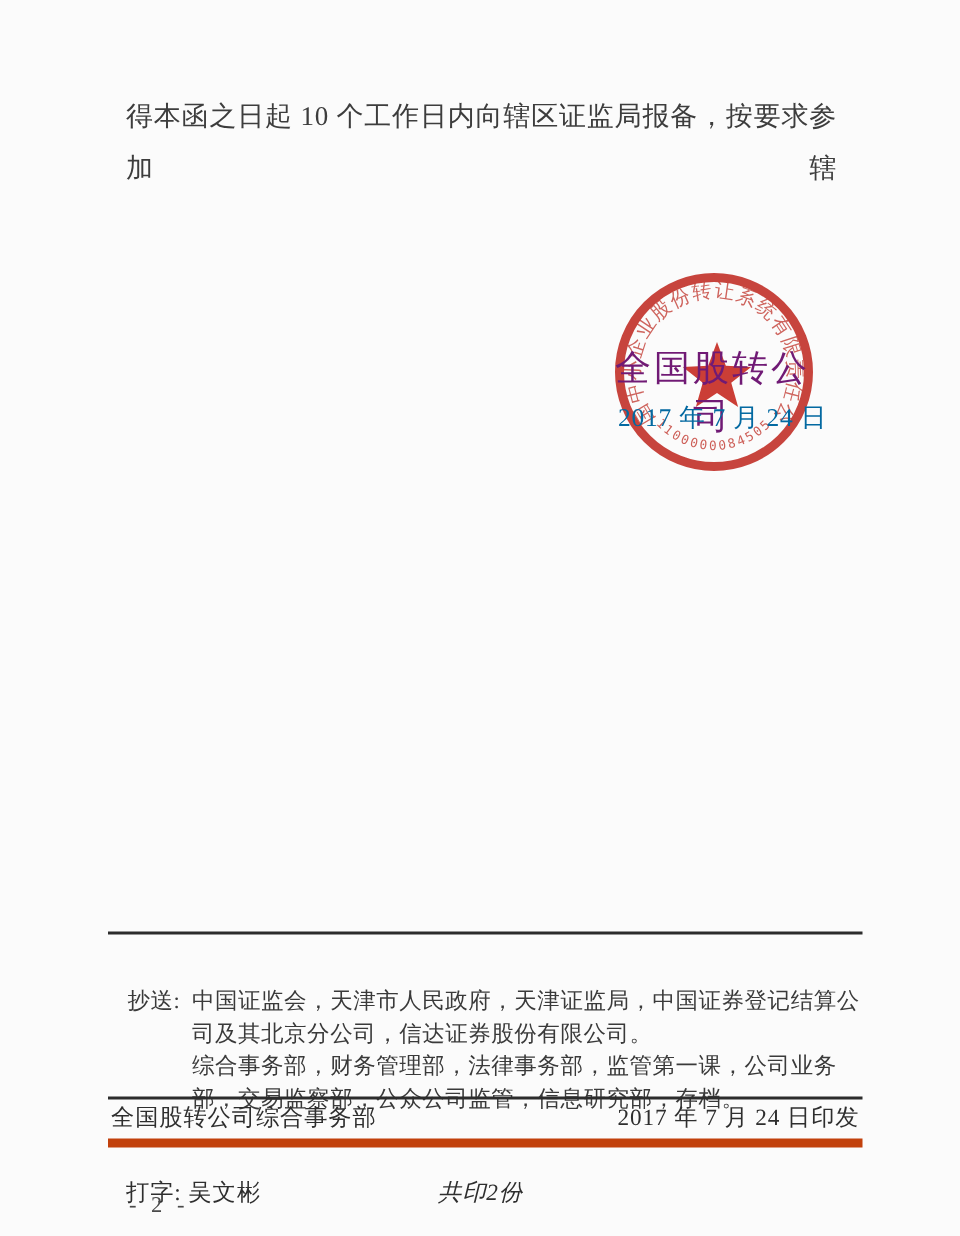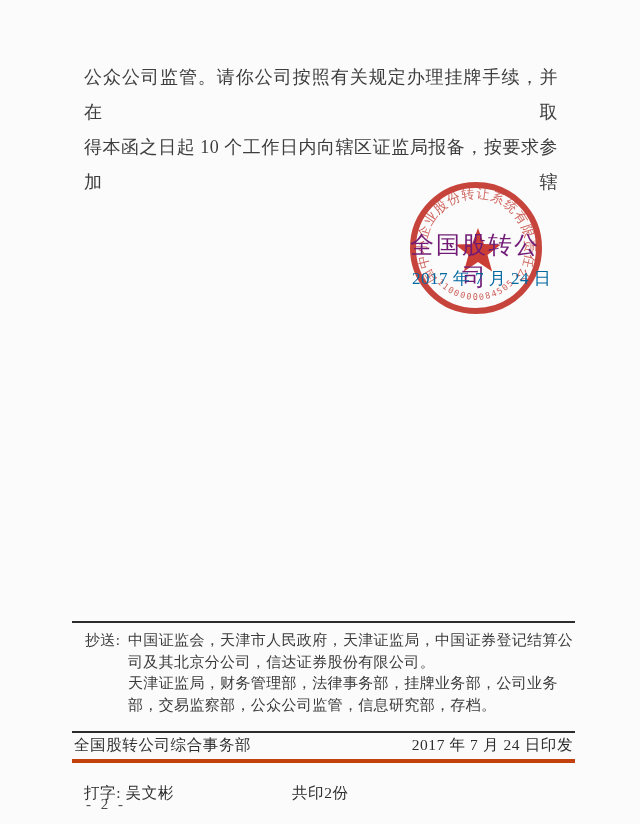--- a/index.html
+++ b/index.html
@@ -29,45 +29,44 @@
     text-align:left;font-size:17px;letter-spacing:0.5px;color:#0369a1;
   }
   
   .cc-section{
     position:absolute;left:72px;top:621px;width:503px;
     border-top:2px solid #2c2c2c;
     padding-top:7px;
     font-size:15px;letter-spacing:0.35px;color:#3a3a3a;
   }
   .cc-row{line-height:21.5px;white-space:nowrap;}
-  .cc-label{display:inline-block;margin-left:13px;width:43px;}
+  .cc-label{display:inline-block;margin-left:13px;width:43px;margin-top:28px;}
   .cc-indent{padding-left:56px;}
   
   .footer{position:absolute;left:72px;top:731px;width:503px;font-size:15.5px;color:#2e2e2e;}
   .footer-row1{
     display:flex;justify-content:space-between;align-items:center;
-    border-top:2px solid #2c2c2c;border-bottom:4px solid #c2410c;
+    border-top:2px solid #2c2c2c;border-bottom:6px solid #c2410c;
     padding:2px 2px 3px 2px;letter-spacing:0.6px;
   }
   .footer-row2{display:flex;align-items:center;padding-top:20px;letter-spacing:0.6px;}
   .f-typist{width:220px;padding-left:12px;box-sizing:border-box;}
   .f-proof{flex:1;}
-  .f-copies{text-align:center;}
+  .f-copies{text-align:center;font-style:italic;}
   .page-num{
     position:absolute;left:86px;top:796px;
     font-size:15px;letter-spacing:3px;color:#4a4a4a;
   }
 </style>
 </head>
 <body>
 
 <div class="page">
 
   <div class="body-text">
-    <div class="body-line just">公众公司监管。请你公司按照有关规定办理挂牌手续，并在取</div>
     <div class="body-line just">得本函之日起 10 个工作日内向辖区证监局报备，按要求参加辖</div>
   </div>
 
   <div class="seal-wrap">
     <svg width="140" height="140" viewBox="0 0 140 140">
       <defs>
         <path id="arcTop" d="M 29,98.7 A 50,50 0 1 1 111,98.7" fill="none"></path>
         <path id="arcBottom" d="M 25,96 A 52,52 0 0 0 115,96" fill="none"></path>
       </defs>
       <circle cx="70" cy="70" r="63" fill="none" stroke="#c2342c" stroke-width="6" opacity="0.92"></circle>
@@ -82,21 +81,21 @@
   </div>
 
   <div class="sig-name">全国股转公司</div>
   <div class="sig-date">2017 年 7 月 24 日</div>
 
   <div class="cc-section">
     <div class="cc-row">
       <span class="cc-label">抄送:</span><span>中国证监会，天津市人民政府，天津证监局，中国证券登记结算公</span>
     </div>
     <div class="cc-row cc-indent">司及其北京分公司，信达证券股份有限公司。</div>
-    <div class="cc-row cc-indent">天津证监局，财务管理部，法律事务部，挂牌业务部，公司业务</div>
+    <div class="cc-row cc-indent">综合事务部，财务管理部，法律事务部，监管第一课，公司业务</div>
     <div class="cc-row cc-indent">部，交易监察部，公众公司监管，信息研究部，存档。</div>
   </div>
 
   <div class="footer">
     <div class="footer-row1">
       <span>全国股转公司综合事务部</span>
       <span>2017 年 7 月 24 日印发</span>
     </div>
     <div class="footer-row2">
       <span class="f-typist">打字: 吴文彬</span>

